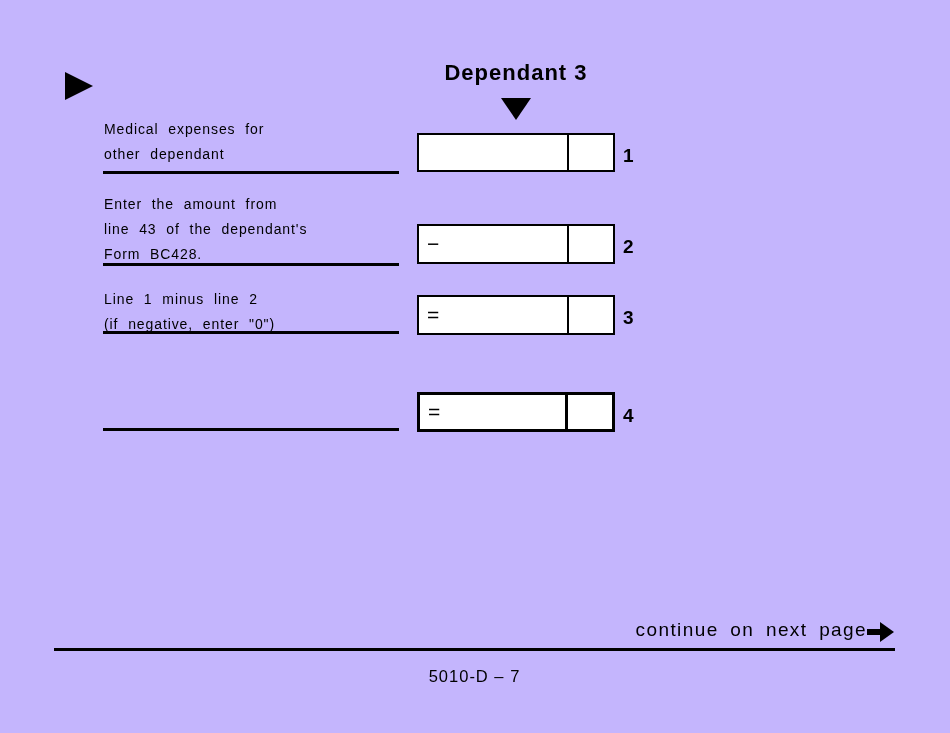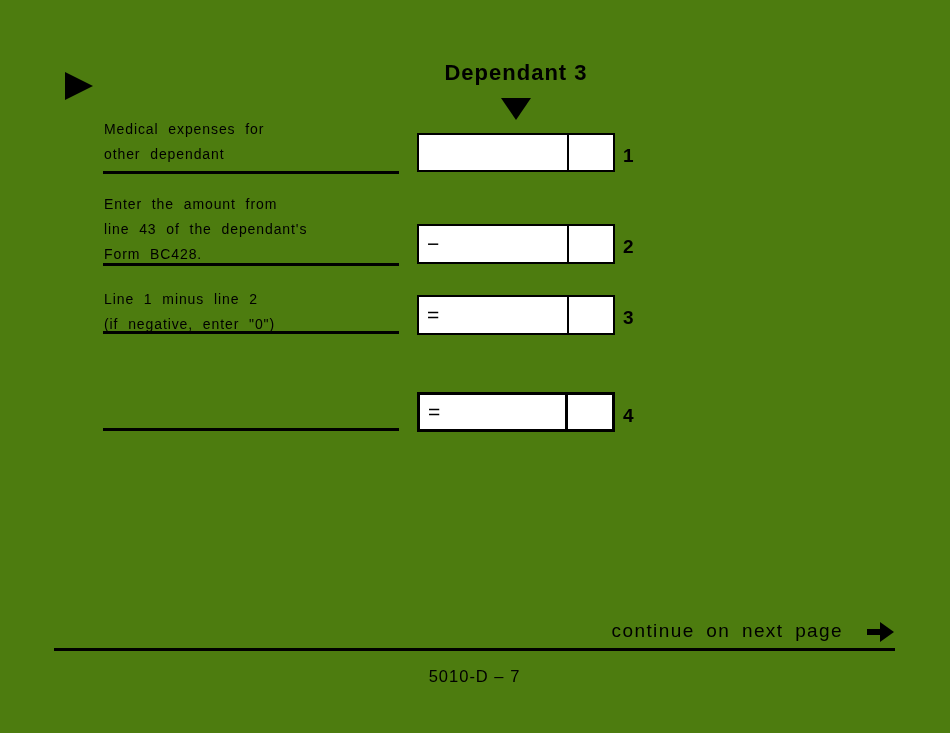--- a/index.html
+++ b/index.html
@@ -1,20 +1,20 @@
 <!DOCTYPE html>
 <html><head>
 <meta charset="utf-8">
 <style>
   html, body { margin: 0; padding: 0; background: #ffffff; }
   .page {
     position: relative;
     width: 950px;
     height: 733px;
-    background: #4d7c0f;
+    background: #c4b5fd;
     color: #000000;
     font-family: "Liberation Sans", sans-serif;
     overflow: hidden;
   }
 
   
   .start-marker {
     position: absolute;
     left: 65px; top: 72px;
     width: 0; height: 0;
@@ -103,21 +103,21 @@
   .instruction {
     position: absolute;
     left: 102px; top: 480px;
     font-size: 19px; letter-spacing: 1.8px; word-spacing: 6px;
     white-space: nowrap;
   }
 
   .continue-row {
     position: absolute;
     right: 56px; top: 619px;
-    display: flex; align-items: center; gap: 24px;
+    display: flex; align-items: flex-start; gap: 0;
     font-size: 19px; letter-spacing: 1.4px; word-spacing: 5px;
     white-space: nowrap;
   }
   .next-arrow { margin-top: 3px; }
 
   .rule {
     position: absolute;
     left: 54px; top: 648px;
     width: 841px; height: 3px;
     background: #000;

